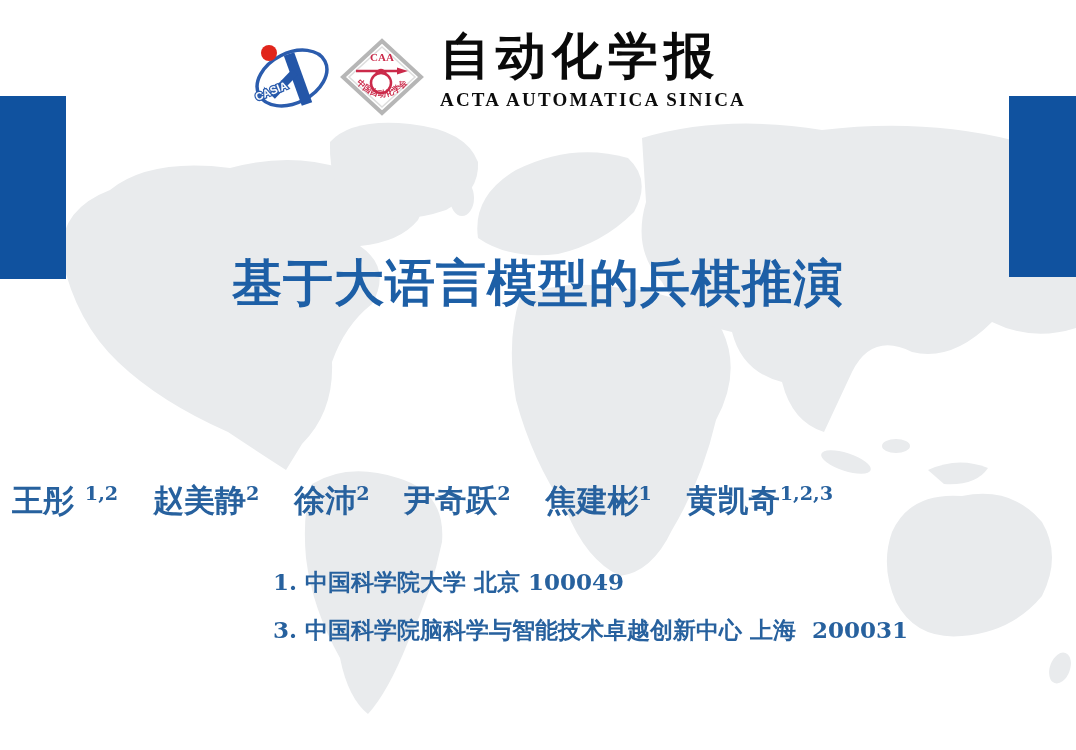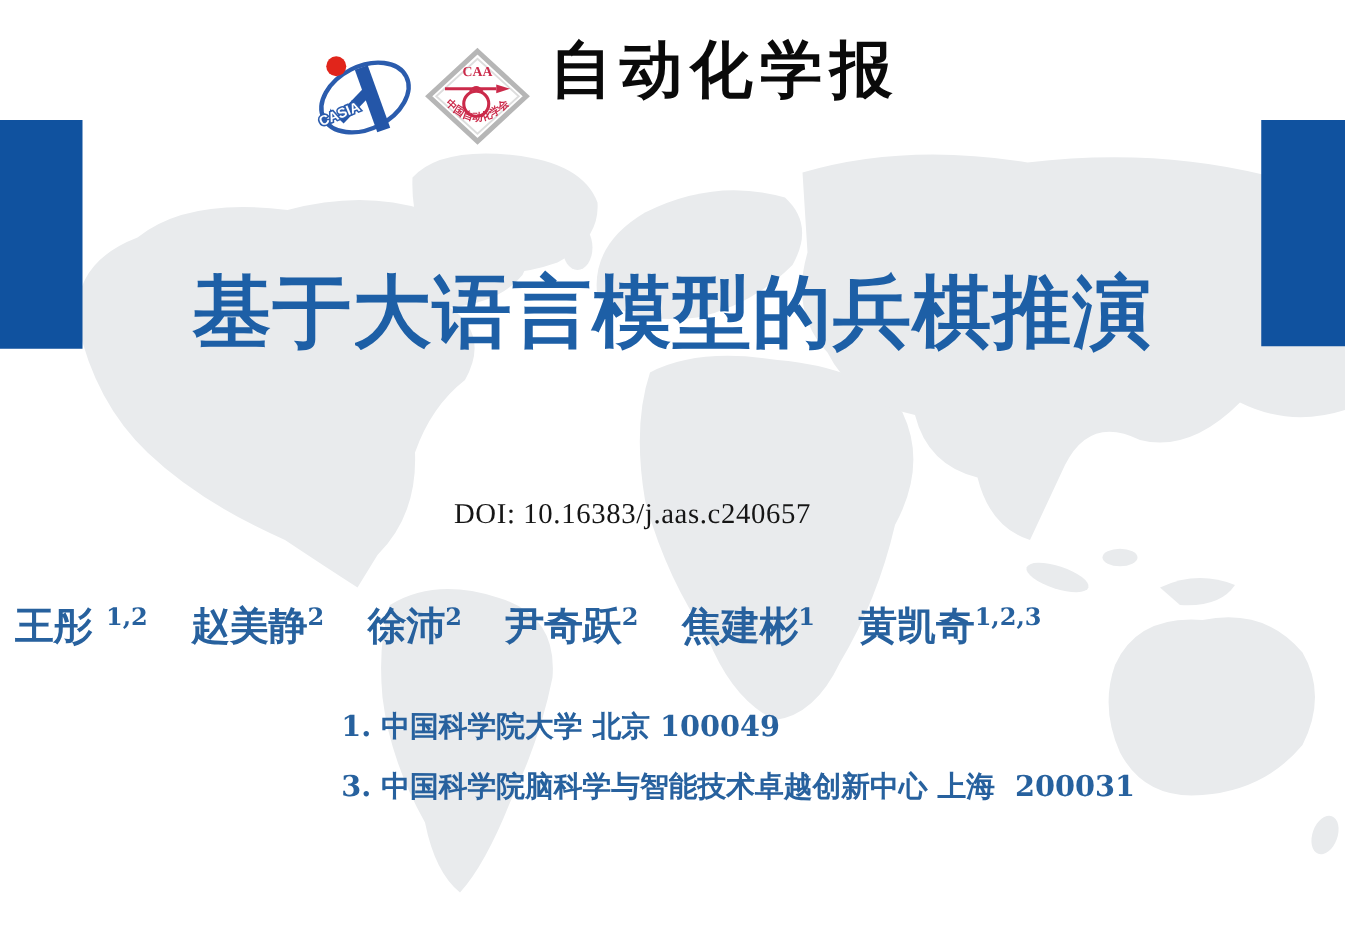--- a/index.html
+++ b/index.html
@@ -23,24 +23,24 @@
   .journal-zh {
     font-family:"DejaVu Sans", sans-serif; font-weight:900; font-size:50px;
     line-height:60px; letter-spacing:6px; color:#0a0a0a; white-space:nowrap;
   }
   .journal-en {
     font-family:"Liberation Serif", serif; font-weight:700; font-size:19px;
     letter-spacing:2.2px; color:#0c0c0c; margin-top:3px; white-space:nowrap;
   }
   
   .main-title {
-    position:absolute; left:0; right:0; top:216px; margin:0; z-index:3;
+    position:absolute; left:0; right:0; top:250px; margin:0; z-index:3;
     text-align:center; color: var(--title_blue, #1d5fa6);
     font-family:"DejaVu Sans", sans-serif; font-weight:900;
-    font-size:63px; line-height:67px; letter-spacing:1px;
+    font-size:50px; line-height:67px; letter-spacing:1px;
   }
   
   .doi {
     position:absolute; left:0; top:398px; width:1012px; z-index:3;
     text-align:center; font-family:"Liberation Serif", serif;
     font-size:23px; color:#161616; letter-spacing:0.5px;
   }
   
   .authors {
     position:absolute; left:0; right:0; top:480px; z-index:3;
@@ -100,28 +100,28 @@
       <circle cx="41" cy="45" r="10" fill="none" stroke="#cb2a4a" stroke-width="2.5"></circle>
       <path d="M36,35.5 Q41,28 46,35.5" fill="none" stroke="#cb2a4a" stroke-width="2"></path>
       <path id="caaArc" d="M13,41 Q42,76 71,41" fill="none"></path>
       <text font-size="8.5" font-weight="bold" fill="#cb2a4a" font-family="DejaVu Sans, sans-serif">
         <textPath href="#caaArc" startOffset="5">中国自动化学会</textPath>
       </text>
     </svg>
 
     <div class="journal">
       <div class="journal-zh">自动化学报</div>
+      <div class="journal-en">ACTA AUTOMATICA SINICA</div>
     </div>
   </header>
 
   <h1 class="main-title">
     <div>基于大语言模型的兵棋推演</div>
   </h1>
 
-  <div class="doi">DOI: 10.16383/j.aas.c240657</div>
 
   <div class="authors">
     <span class="author"><span>王彤 </span><sup>1,2</sup></span>
     <span class="author"><span>赵美静</span><sup>2</sup></span>
     <span class="author"><span>徐沛</span><sup>2</sup></span>
     <span class="author"><span>尹奇跃</span><sup>2</sup></span>
     <span class="author"><span>焦建彬</span><sup>1</sup></span>
     <span class="author"><span>黄凯奇</span><sup>1,2,3</sup></span>
   </div>
 

